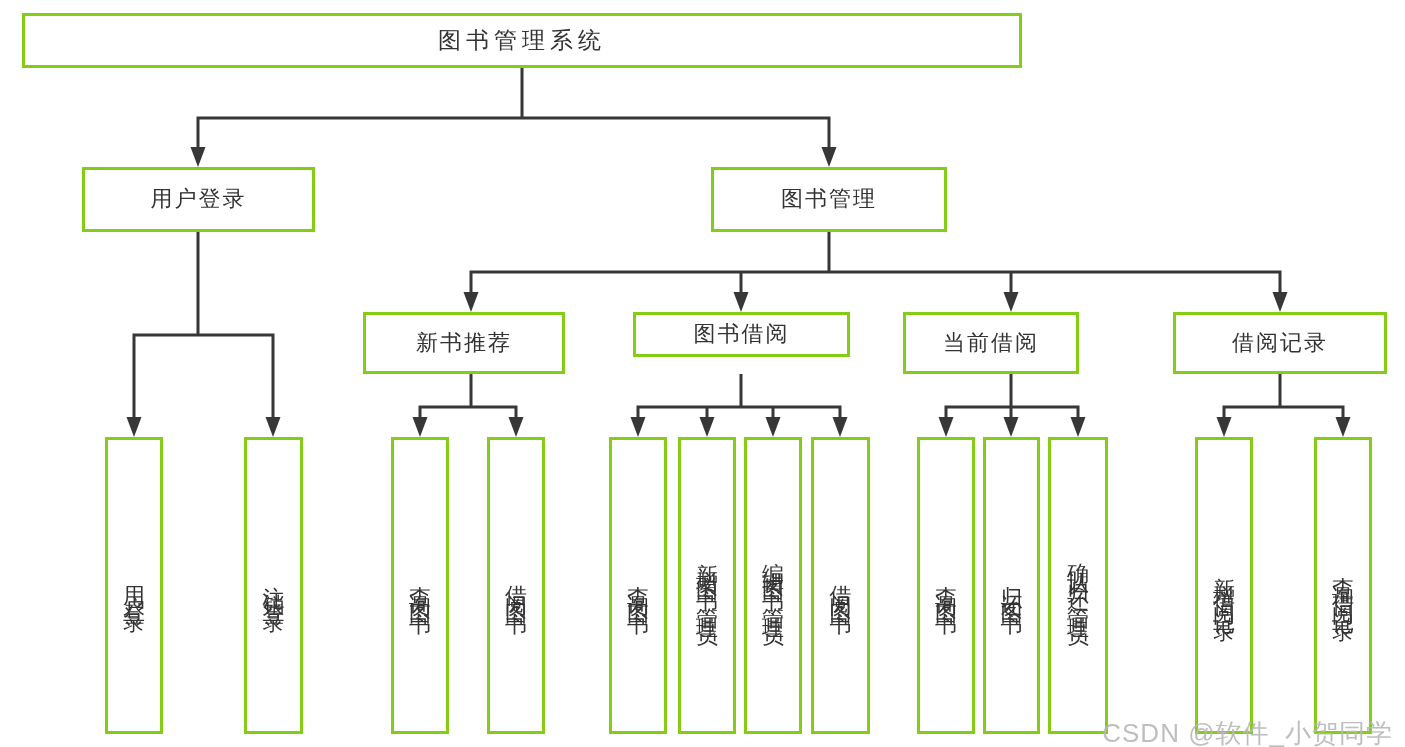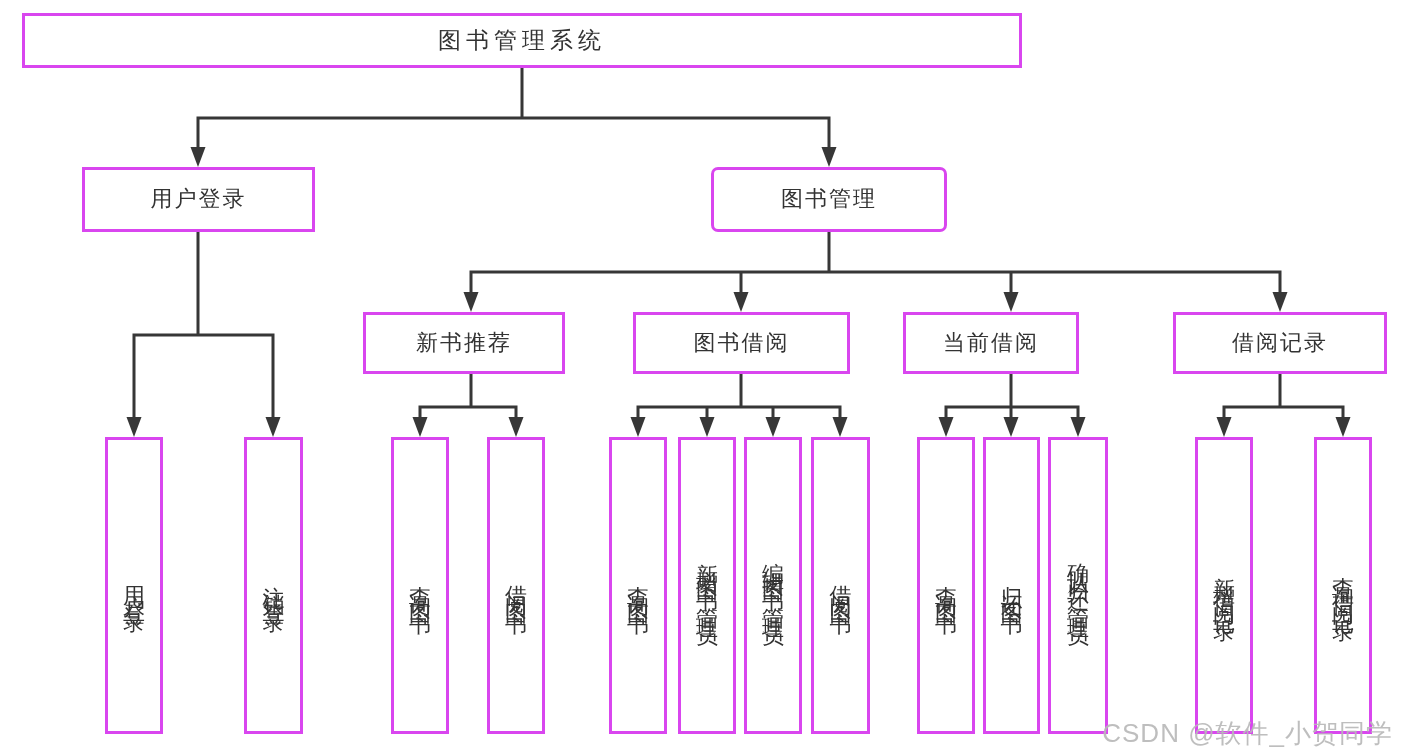--- a/index.html
+++ b/index.html
@@ -13,21 +13,21 @@
   }
   .connectors {
     position: absolute;
     left: 0; top: 0;
     width: 1405px; height: 747px;
     pointer-events: none;
   }
   .box {
     position: absolute;
     box-sizing: border-box;
-    border: 3px solid #d946ef;
+    border: 3px solid #84cc16;
     background: #ffffff;
     color: #333333;
     display: flex;
     align-items: center;
     justify-content: center;
     line-height: 1.2;
   }
   .hbox { font-size: 22px; letter-spacing: 2px; }
   .rootbox { font-size: 23px; letter-spacing: 5px; }
   .vbox {
@@ -91,24 +91,24 @@
       <polygon points="1003.5,417 1018.5,417 1011,437"></polygon>
       <polygon points="1070.5,417 1085.5,417 1078,437"></polygon>
       <polygon points="1216.5,417 1231.5,417 1224,437"></polygon>
       <polygon points="1335.5,417 1350.5,417 1343,437"></polygon>
     </g>
   </svg>
 
   <div class="box rootbox" style="left:22px; top:13px; width:1000px; height:55px;">图书管理系统</div>
 
   <div class="box hbox" style="left:82px; top:167px; width:233px; height:65px;">用户登录</div>
-  <div class="box hbox" style="left:711px; top:167px; width:236px; height:65px;border-radius:7px;">图书管理</div>
+  <div class="box hbox" style="left:711px; top:167px; width:236px; height:65px;">图书管理</div>
 
   <div class="box hbox" style="left:363px; top:312px; width:202px; height:62px;">新书推荐</div>
-  <div class="box hbox" style="left:633px; top:312px; width:217px; height:62px;">图书借阅</div>
+  <div class="box hbox" style="left:633px; top:312px; width:217px; height:45px;">图书借阅</div>
   <div class="box hbox" style="left:903px; top:312px; width:176px; height:62px;">当前借阅</div>
   <div class="box hbox" style="left:1173px; top:312px; width:214px; height:62px;">借阅记录</div>
 
   <div class="box vbox" style="left:105px; width:58px;">用户登录</div>
   <div class="box vbox" style="left:244px; width:59px;">注销登录</div>
 
   <div class="box vbox" style="left:391px; width:58px;">查询图书</div>
   <div class="box vbox" style="left:487px; width:58px;">借阅图书</div>
 
   <div class="box vbox" style="left:609px; width:58px;">查询图书</div>

